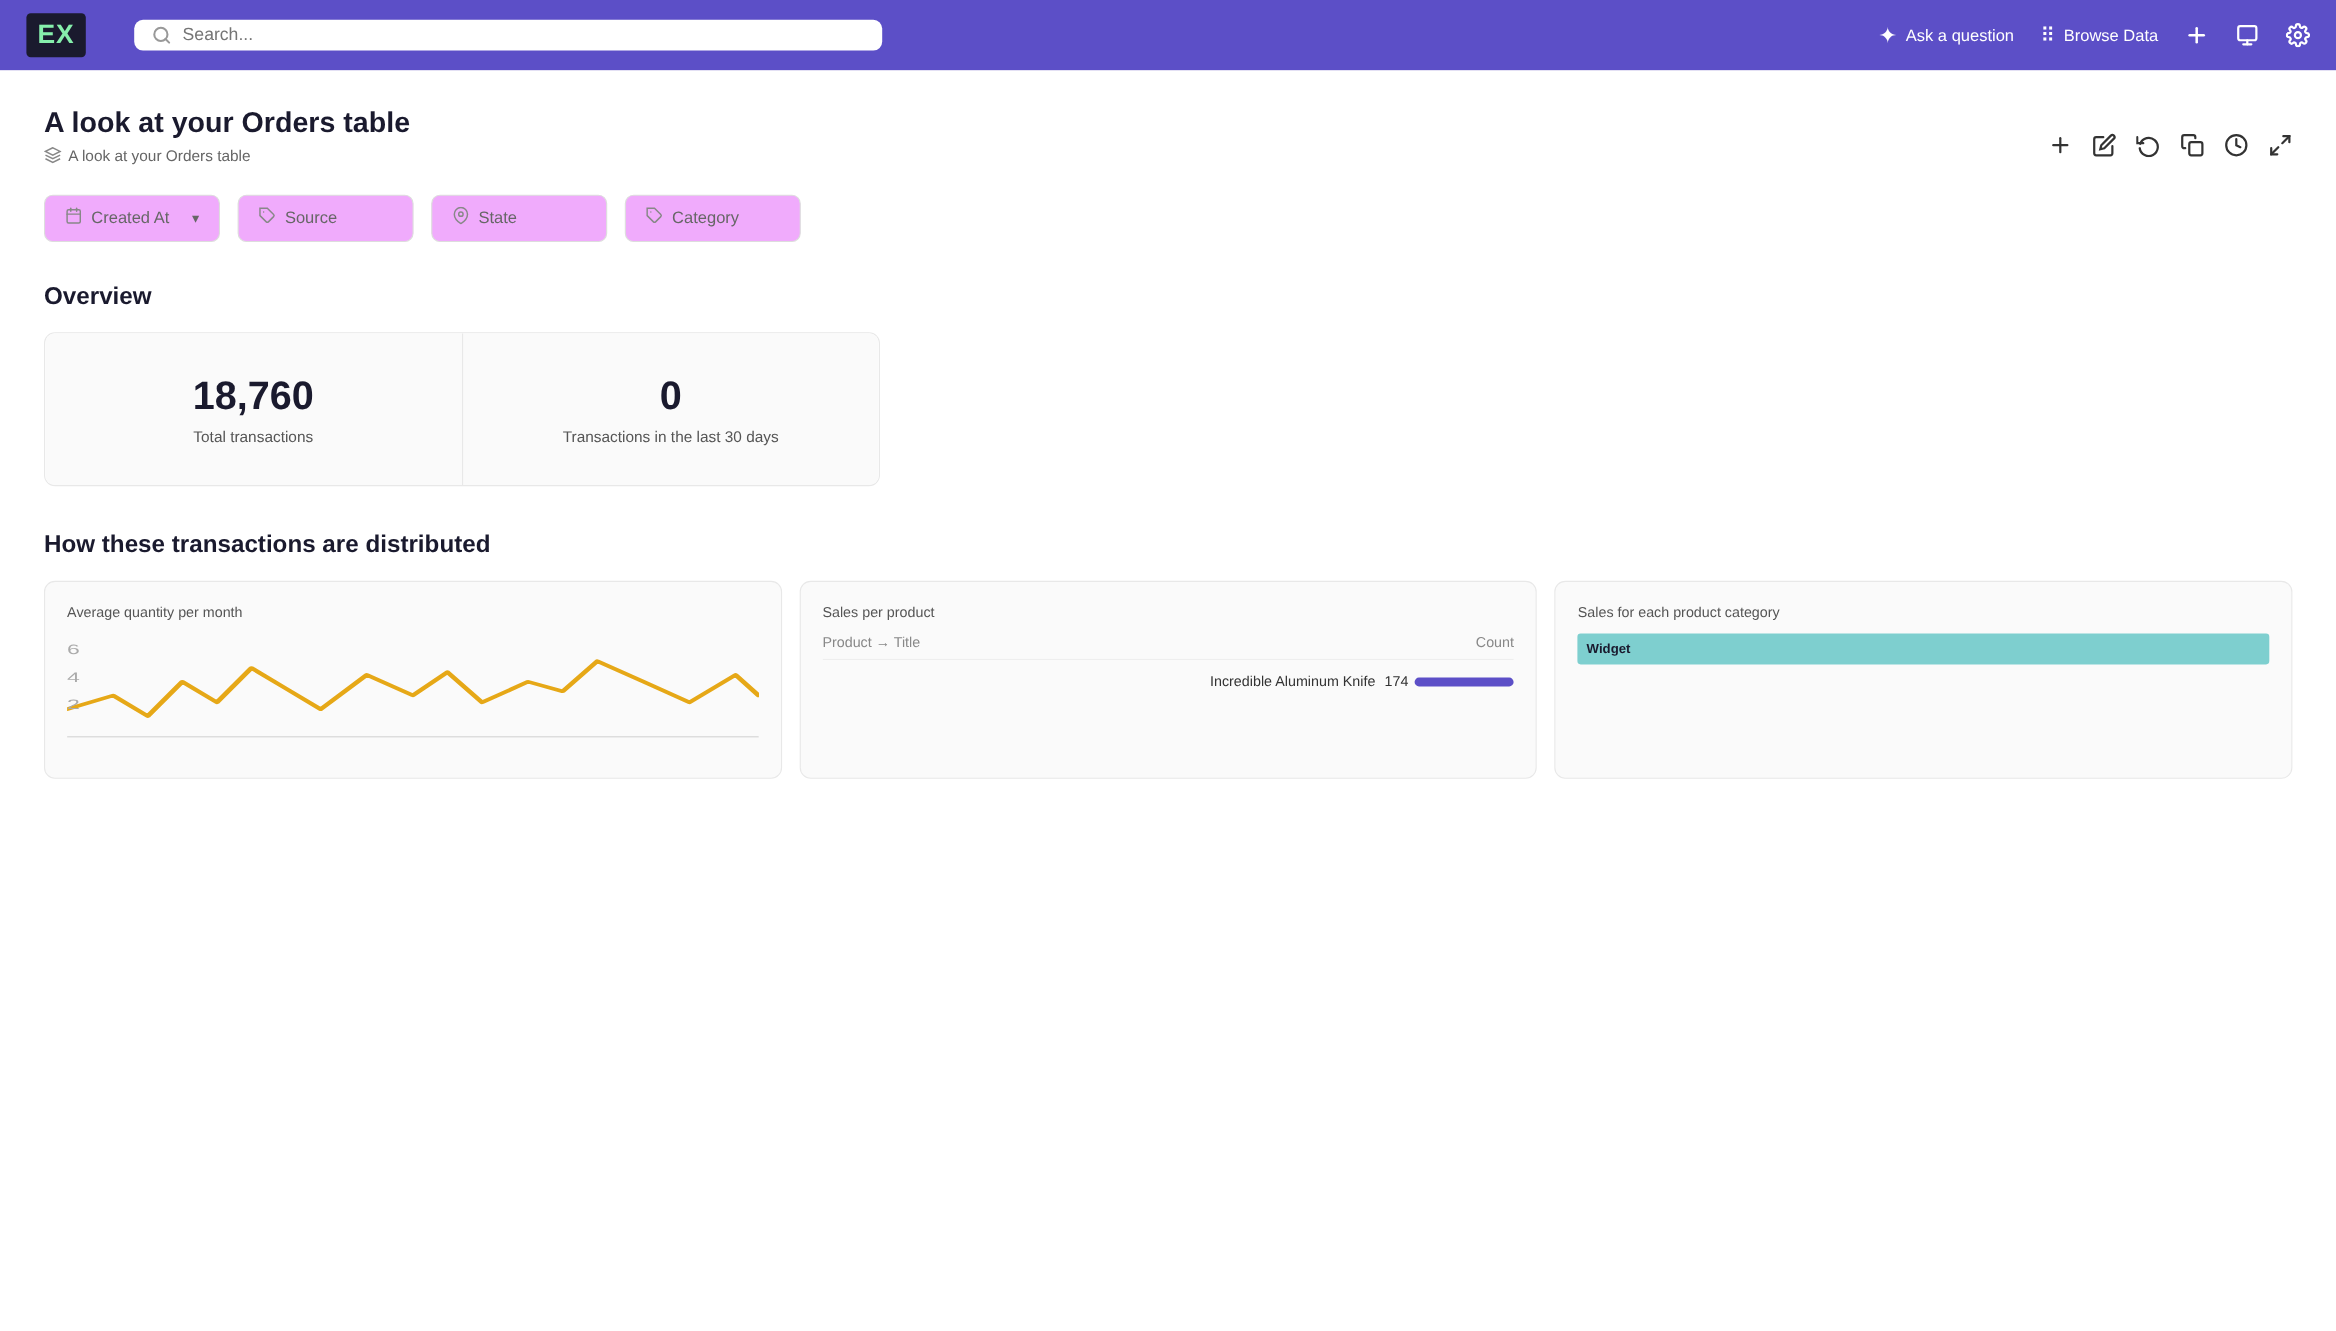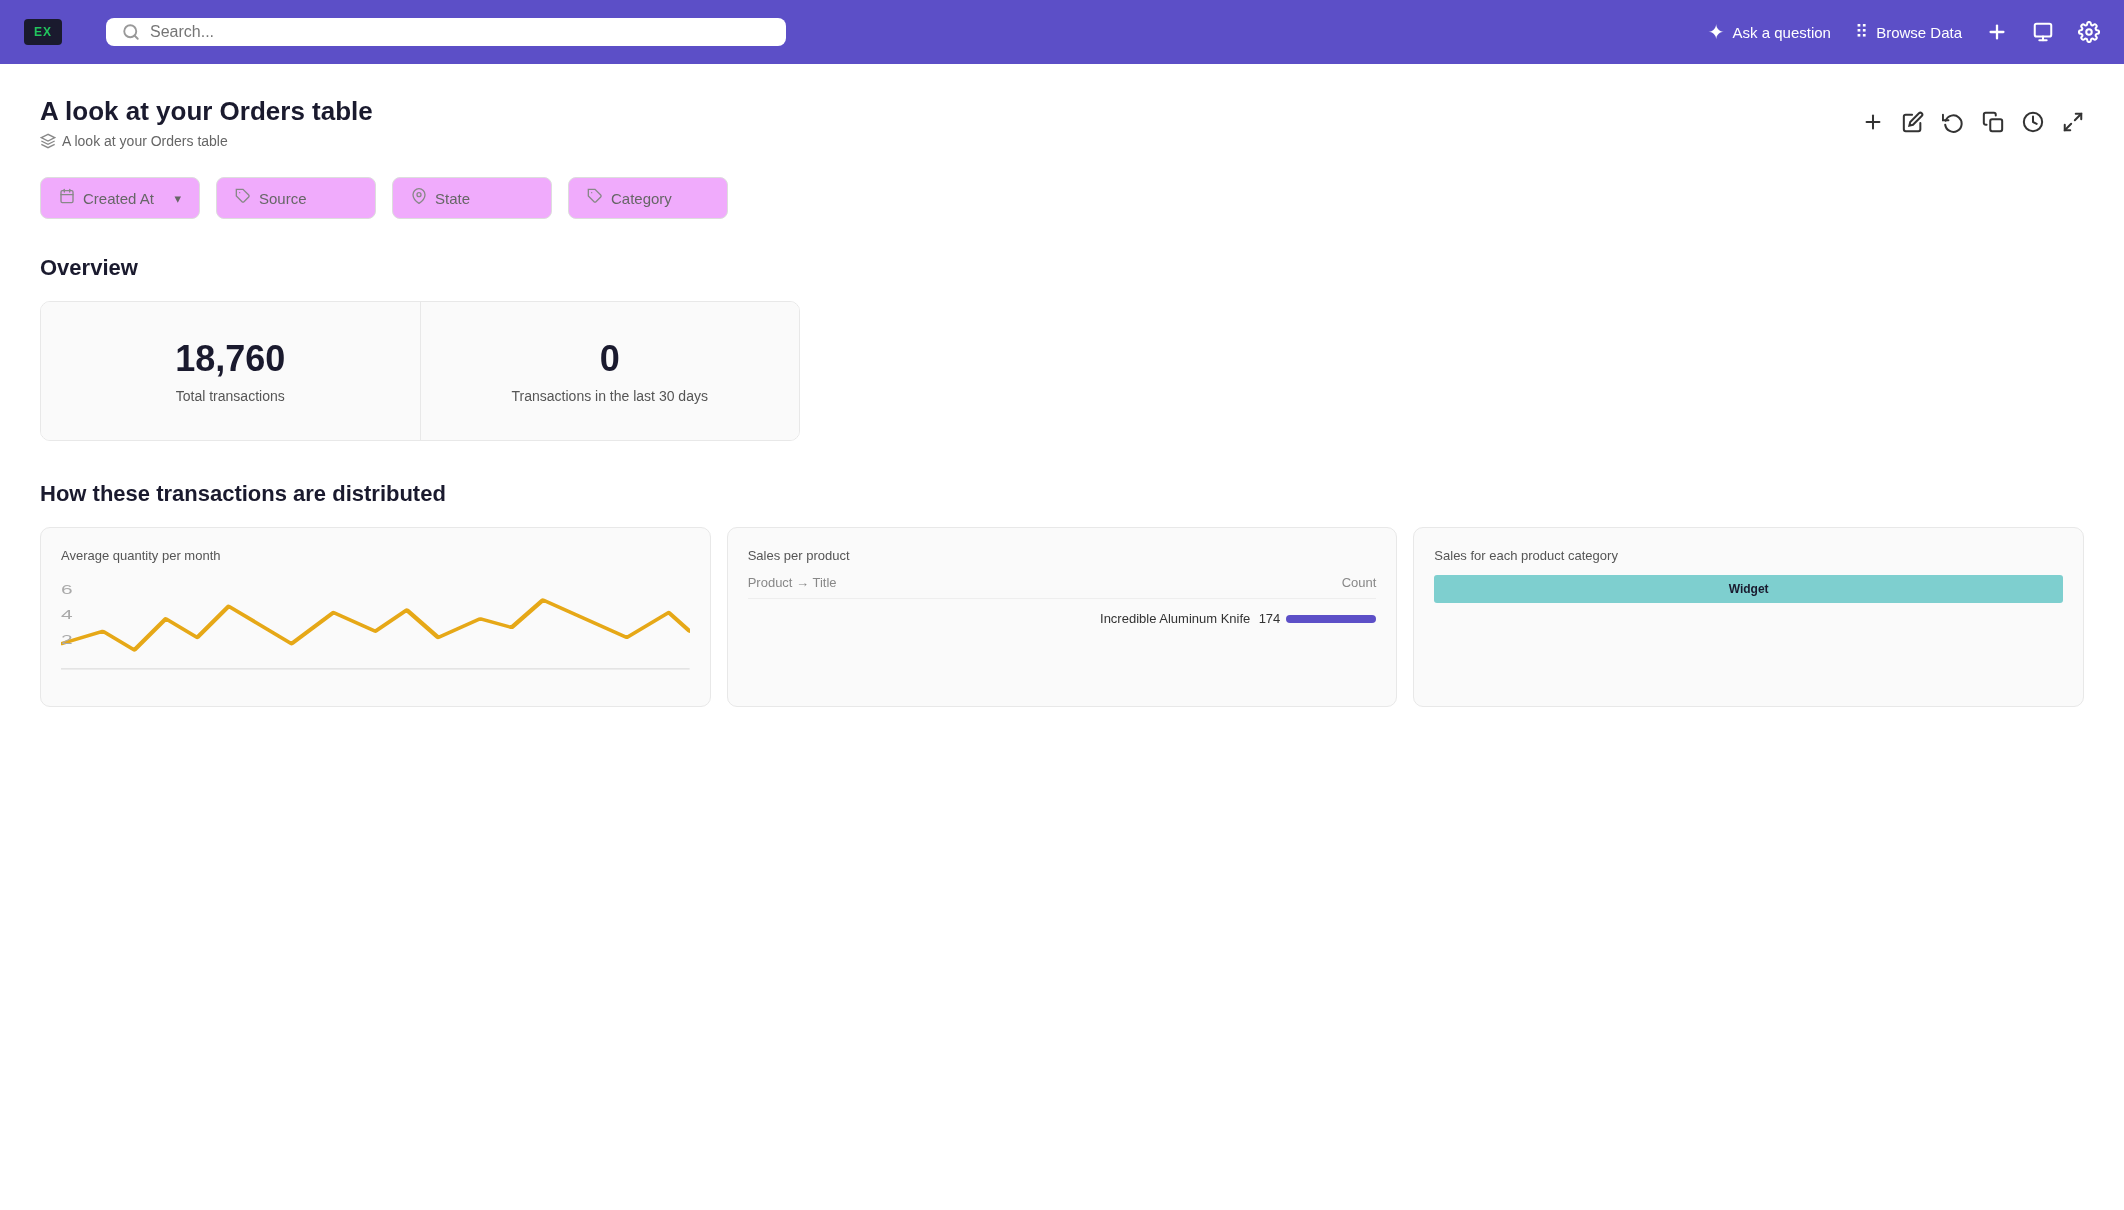--- a/index.html
+++ b/index.html
@@ -9,23 +9,23 @@
     .topnav {
       background: #5c4fc7;
       display: flex;
       align-items: center;
       padding: 0 24px;
       height: 64px;
       gap: 16px;
     }
     .logo-box {
       background: #1a1a2e;
-      color: #22c55e;
+      color: #86efac;
       font-weight: 900;
-      font-size: 12px;
+      font-size: 24px;
       padding: 6px 10px;
       border-radius: 4px;
       letter-spacing: 1px;
       flex-shrink: 0;
     }
     .search-bar {
       flex: 1;
       max-width: 680px;
       background: #fff;
       border-radius: 8px;
@@ -72,21 +72,21 @@
     
     .page-content {
       background: #fff;
       min-height: calc(100vh - 64px);
       padding: 32px 40px;
     }
 
     
     .page-header {
       display: flex;
-      align-items: center;
+      align-items: flex-end;
       justify-content: space-between;
       margin-bottom: 28px;
     }
     .page-title-block {}
     .page-title {
       font-size: 26px;
       font-weight: 700;
       color: #1a1a2e;
       margin-bottom: 6px;
     }
@@ -236,21 +236,20 @@
     .category-bar {
       height: 28px;
       border-radius: 3px;
       margin-bottom: 6px;
       display: flex;
       align-items: center;
       padding: 0 8px;
       font-size: 12px;
       font-weight: 600;
       color: #1a1a2e;
-      justify-content: center;
     }
   </style>
 </head>
 <body>
 
 <nav class="topnav">
   <div class="logo-box">EX</div>
 
   <div class="search-bar">
     <svg class="search-icon-svg" width="18" height="18" viewBox="0 0 24 24" fill="none" stroke="#999" stroke-width="2.5" stroke-linecap="round" stroke-linejoin="round">

